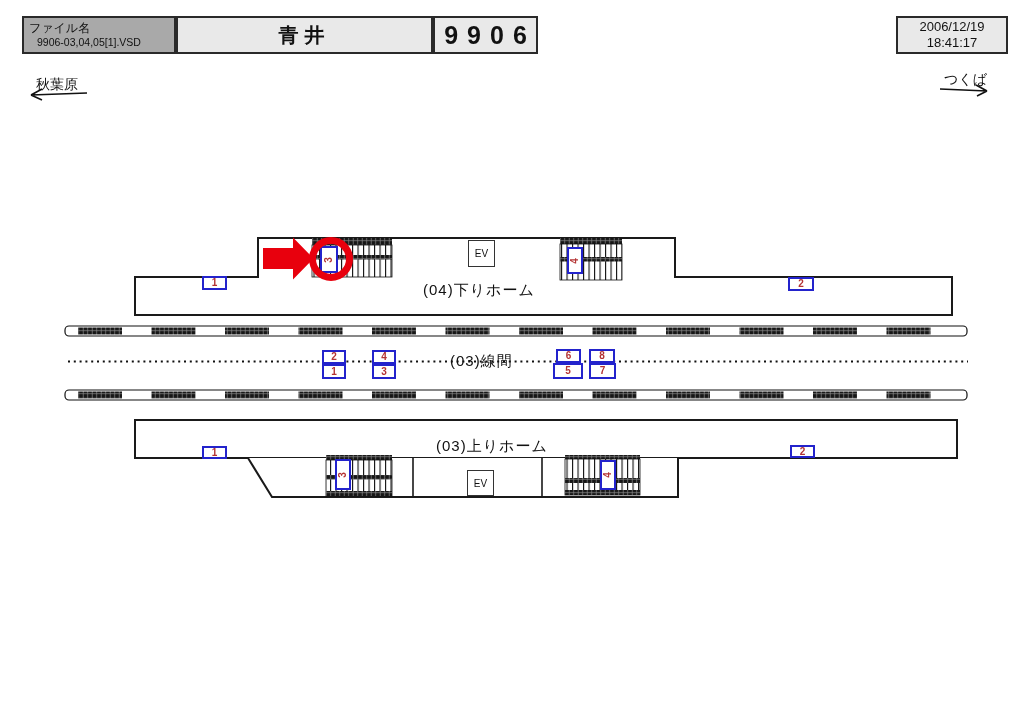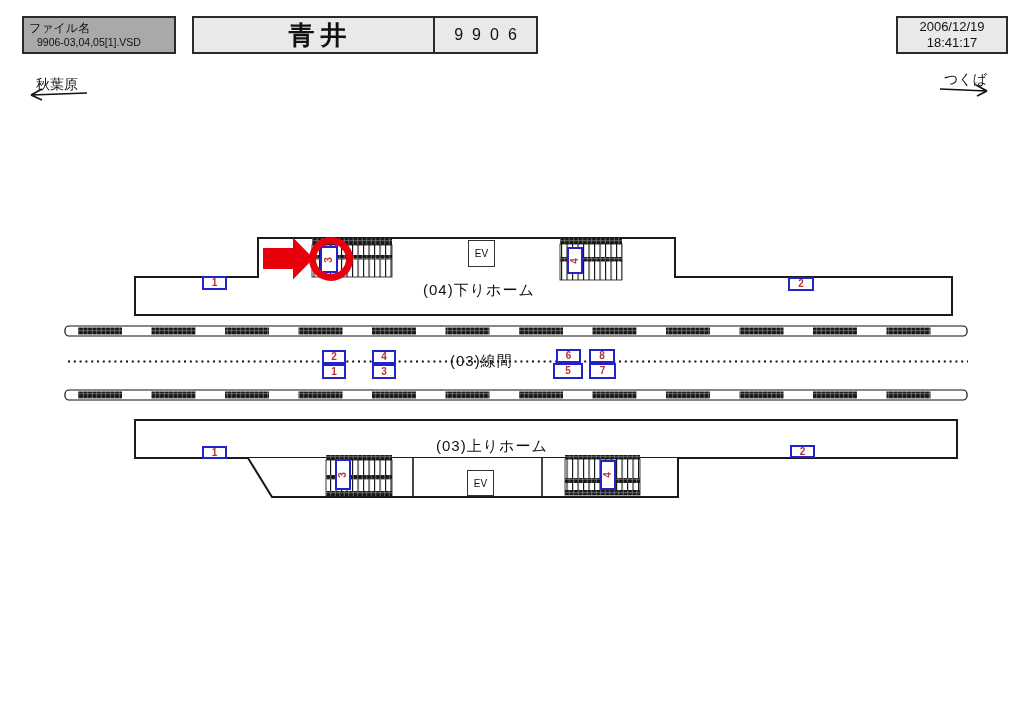--- a/index.html
+++ b/index.html
@@ -8,22 +8,22 @@
   svg{position:absolute;left:0;top:0;}
   #base-svg{z-index:1;}
   #overlay-svg{z-index:5;pointer-events:none;}
 
   
   .hbox{position:absolute;top:16px;height:38px;background:#e9e9e9;border:2px solid #2a2a2a;
         box-sizing:border-box;display:flex;align-items:center;justify-content:center;z-index:2;}
   .filebox{left:22px;width:154px;background:#a9a9a9;}
   .file-label{position:absolute;left:5px;top:2px;font-size:12px;color:#111;}
   .file-name{position:absolute;left:13px;top:18px;font-size:10.5px;white-space:nowrap;}
-  .stationbox{left:192px;width:257px;font-size:26px;font-weight:bold;letter-spacing:6px;}
-  .codebox{left:433px;width:105px;font-size:16px;font-weight:normal;letter-spacing:9px;padding-left:9px;align-items:center;}
+  .stationbox{left:176px;width:257px;font-size:20px;font-weight:bold;letter-spacing:6px;}
+  .codebox{left:433px;width:105px;font-size:25px;font-weight:bold;letter-spacing:9px;padding-left:9px;align-items:center;}
   .sectionsbox{left:538px;width:358px;font-size:14.5px;white-space:nowrap;}
   .datebox{left:896px;width:112px;flex-direction:column;font-size:13px;line-height:16.5px;}
 
   
   .dir{position:absolute;font-size:14px;z-index:2;white-space:nowrap;}
 
   
   .arealabel{position:absolute;font-size:15px;z-index:3;white-space:nowrap;letter-spacing:1px;}
 
   

